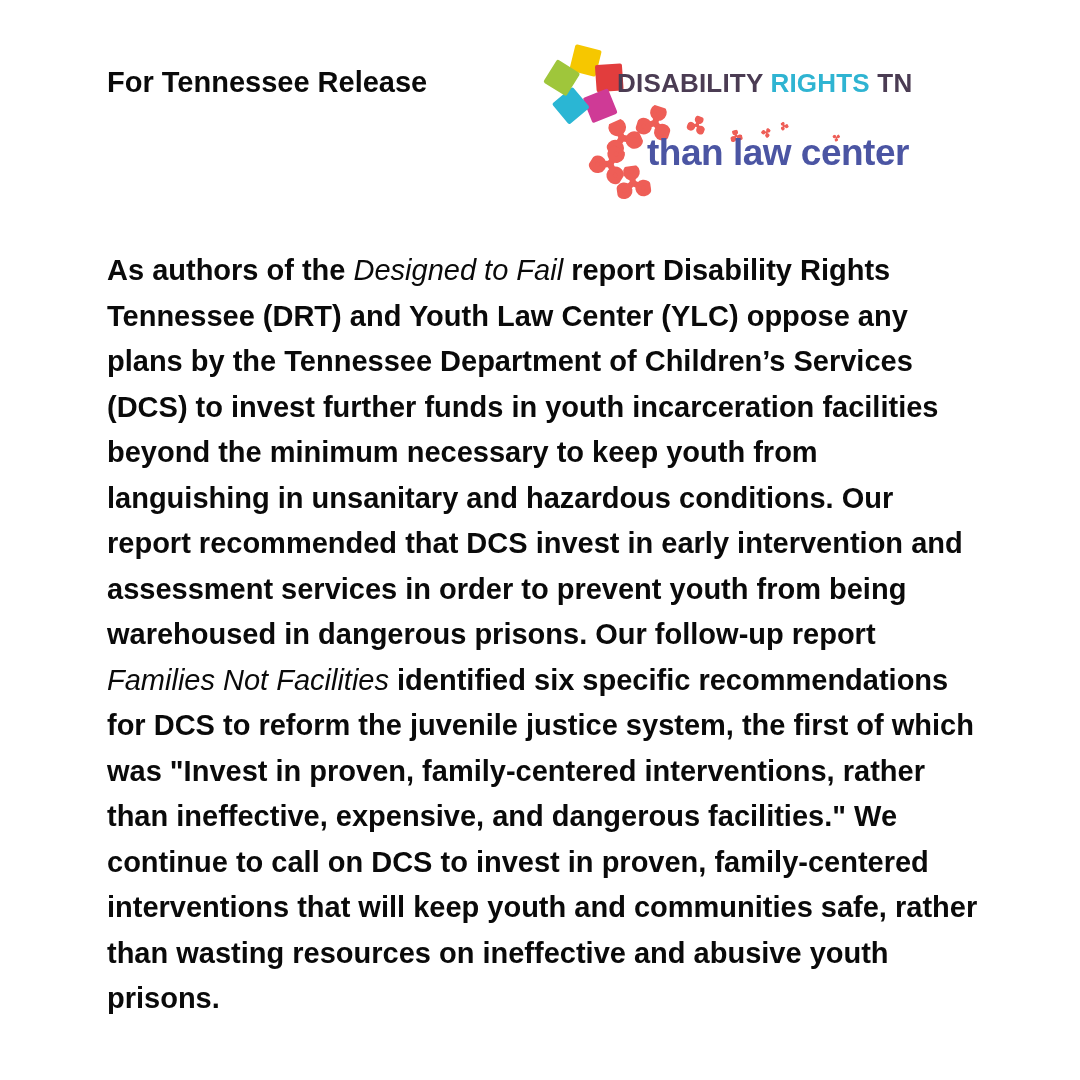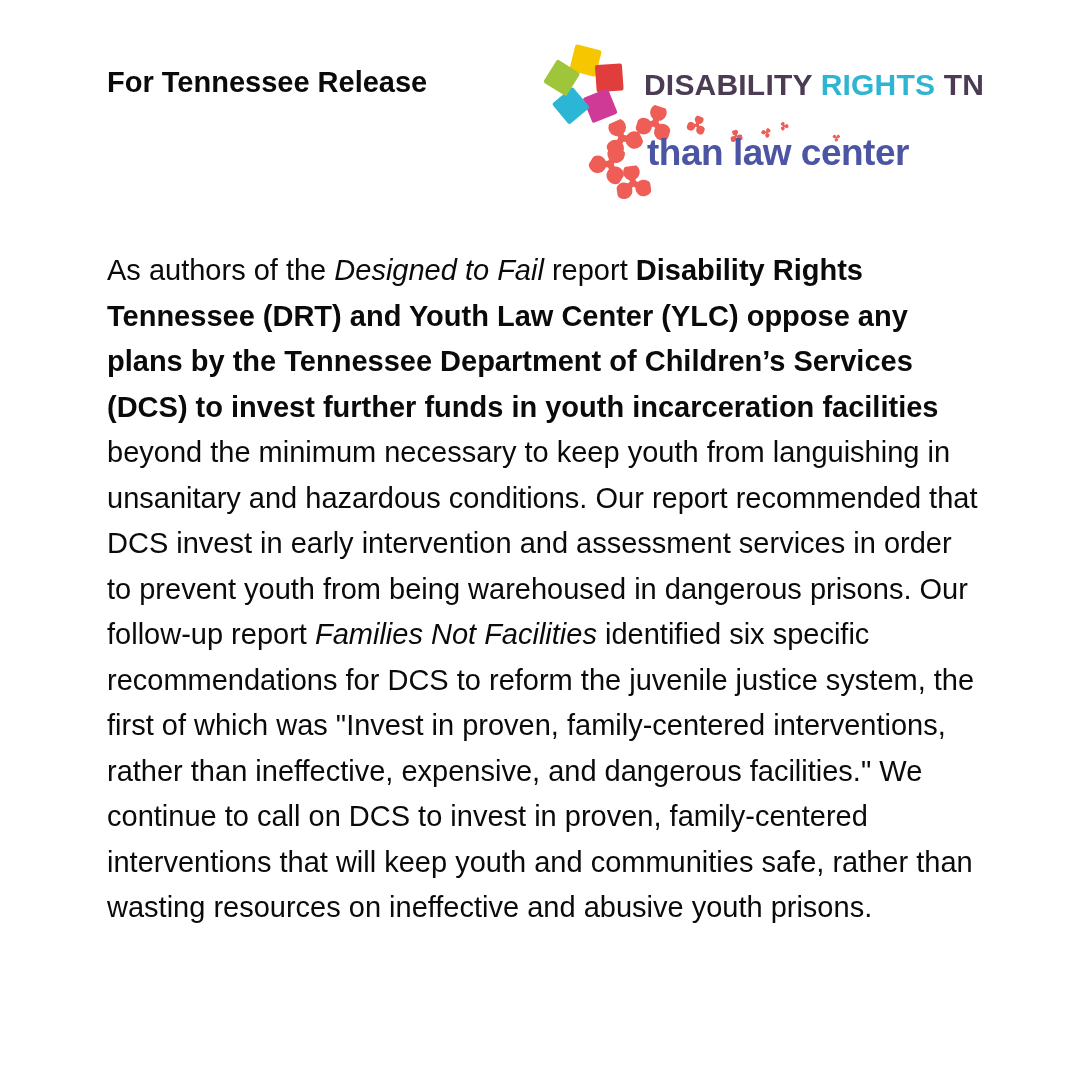--- a/index.html
+++ b/index.html
@@ -34,24 +34,23 @@
     position: absolute;
     left: 50%; top: 50%;
     width: 27px; height: 27px;
     margin: -13.5px 0 0 -13.5px;
     transform: rotate(var(--a)) translateY(-25px) rotate(14deg);
     border-radius: 2px;
   }
   .drt-text {
     position: absolute;
     left: 80px; top: 28px;
-    font-size: 30px; font-weight: bold;
+    font-size: 26px; font-weight: bold;
     letter-spacing: 0.2px;
     white-space: nowrap;
-    margin-left: 27px;
   }
   .drt-word1, .drt-word3 { color: var(--drt-dark, #4b3c53); }
   .drt-word2 { color: var(--drt-cyan, #2fb4d2); }
 
   
   .ylc-logo { position: absolute; left: 590px; top: 106px; width: 340px; height: 96px; }
   .ylc-text {
     position: absolute;
     left: 57px; top: 26px;
     font-size: 37px; font-weight: bold;
@@ -65,21 +64,21 @@
   
   .body-text {
     position: absolute;
     left: 107px; top: 248px;
     width: 872px;
     font-size: 29px;
     line-height: 45.5px;
     color: #0a0a0a;
     text-align: left;
   }
-  .seg-normal { font-style: normal; font-weight: normal; }
+  .seg-normal { font-style: normal; font-weight: bold; }
   .seg-italic { font-style: italic; font-weight: normal; }
   .seg-bold   { font-style: normal; font-weight: bold; }
 </style>
 </head>
 <body>
 
 <div class="page">
 
   <div class="release-line">For Tennessee Release</div>
 

